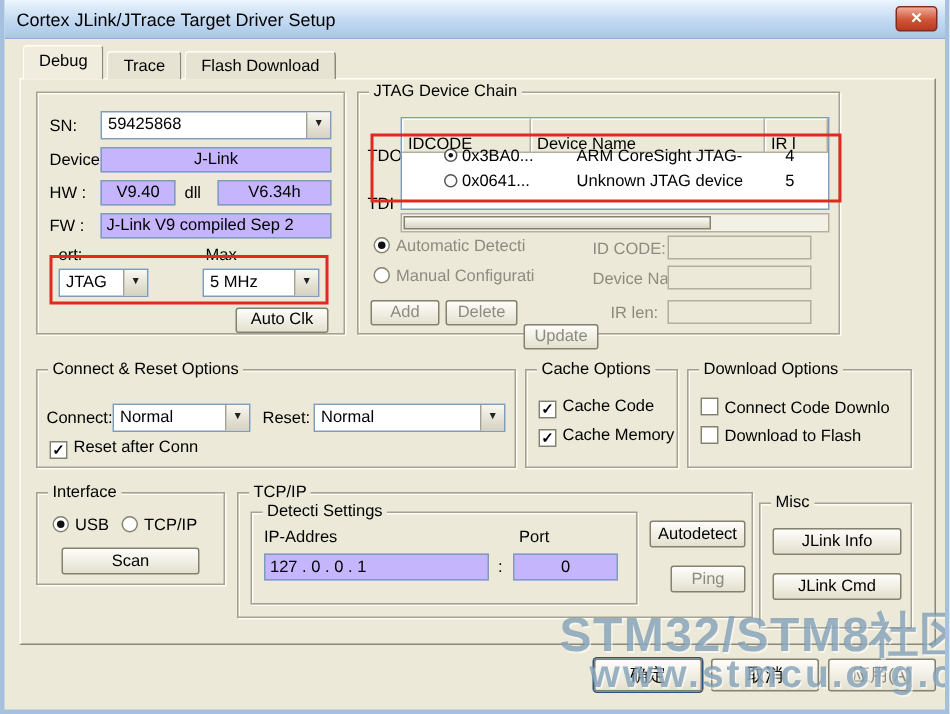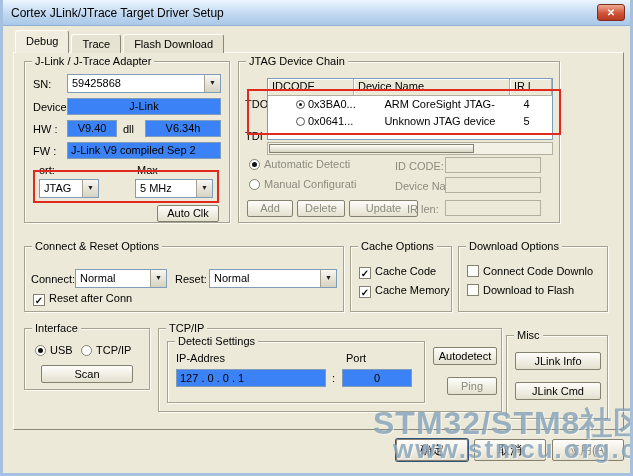--- a/index.html
+++ b/index.html
@@ -55,21 +55,21 @@
   .leg {
     position:absolute; top:-7px; left:7px;
     background:#ece9d8; padding:0 3px;
     font-size:11px; line-height:13px; white-space:nowrap;
   }
 
   .lb { position:absolute; font-size:11px; color:#000; white-space:nowrap; }
   .dis { color:#8d8b7e !important; }
 
   .fld {
-    position:absolute; background:#3b82f6; border:1px solid #7f9db9;
+    position:absolute; background:#c4b5fd; border:1px solid #7f9db9;
     font-size:11px; line-height:15px; padding:0 3px;
     white-space:nowrap; overflow:hidden;
   }
   .fld.ctr { text-align:center; }
   .fld.off { background:#ece9d8; border-color:#b2af9e; color:#8d8b7e; }
 
   .cmb { position:absolute; background:#fff; border:1px solid #7f9db9; cursor:default; }
   .cmb .val { position:absolute; left:4px; top:2px; right:17px; font-size:11px; line-height:13px; white-space:nowrap; overflow:hidden; }
   .cmb .abtn {
     position:absolute; right:0; top:0; bottom:0; width:16px;
@@ -104,21 +104,21 @@
     content:""; position:absolute; left:2px; top:2px; width:5px; height:5px;
     border-radius:50%; background:#111;
   }
 
   
   .tbl { position:absolute; background:#fff; border:1px solid #7f9db9; font-size:11px; }
   .thead { display:flex; height:17px; }
   .th {
     background:#ece9d8; border-right:1px solid #b2af9e; border-bottom:1px solid #b2af9e;
     box-shadow:inset 1px 1px 0 #fff;
-    padding:1px 4px; white-space:nowrap; overflow:hidden;
+    padding:11px 4px; white-space:nowrap; overflow:hidden;
   }
   .trow { display:flex; height:17px; line-height:16px; }
   .td { padding:0 4px; white-space:nowrap; overflow:hidden;margin-left:24px; }
   .c1 { width:86px; } .c2 { width:156px; } .c3 { width:42px; }
   .tinyrd {
     display:inline-block; width:9px; height:9px; border:1px solid #555; border-radius:50%;
     vertical-align:-1px; margin-right:3px; position:relative; background:#fff;
   }
   .tinyrd.on::after { content:""; position:absolute; left:2px; top:2px; width:3px; height:3px; border-radius:50%; background:#111; }
 
@@ -152,21 +152,20 @@
 
   <div class="tabs">
     <div class="tab active">Debug</div>
     <div class="tab">Trace</div>
     <div class="tab">Flash Download</div>
   </div>
 
   <div class="panel"></div>
 
   <div class="grp" style="left:21px;top:61px;width:206px;height:162px">
-    <span class="leg">J-Link / J-Trace Adapter</span>
 
     <span class="lb" style="left:8px;top:16px">SN:</span>
     <div class="cmb" style="left:42px;top:12px;width:154px;height:19px">
       <span class="val">59425868</span>
       <span class="abtn">▼</span>
     </div>
 
     <span class="lb" style="left:8px;top:39px">Device:</span>
     <div class="fld ctr" style="left:42px;top:36px;width:154px;height:17px">J-Link</div>
 
@@ -224,21 +223,21 @@
     <span class="rd dis" style="left:10px;top:96px"><span class="rdb on"></span><span>Automatic Detecti</span></span>
     <span class="lb dis" style="left:156px;top:98px">ID CODE:</span>
     <div class="fld off" style="left:206px;top:95px;width:96px;height:16px"></div>
 
     <span class="rd dis" style="left:10px;top:116px"><span class="rdb"></span><span>Manual Configurati</span></span>
     <span class="lb dis" style="left:156px;top:118px">Device Name:</span>
     <div class="fld off" style="left:206px;top:115px;width:96px;height:16px"></div>
 
     <div class="b3 off" style="left:8px;top:138px;width:46px;height:17px;line-height:15px">Add</div>
     <div class="b3 off" style="left:58px;top:138px;width:48px;height:17px;line-height:15px">Delete</div>
-    <div class="b3 off" style="left:110px;top:138px;width:69px;height:17px;line-height:15px">Update</div>
+    <div class="b3 off" style="left:110px;top:154px;width:50px;height:17px;line-height:15px">Update</div>
     <span class="lb dis" style="left:168px;top:141px">IR len:</span>
     <div class="fld off" style="left:206px;top:138px;width:96px;height:16px"></div>
   </div>
 
   <span class="lb" style="left:566px;top:80px">Move</span>
   <div class="b3" style="left:568px;top:98px;width:38px;height:18px;line-height:16px">Up</div>
   <div class="b3" style="left:562px;top:122px;width:44px;height:18px;line-height:16px">Down</div>
 
   <div class="grp" style="left:21px;top:246px;width:320px;height:66px">
     <span class="leg">Connect &amp; Reset Options</span>

